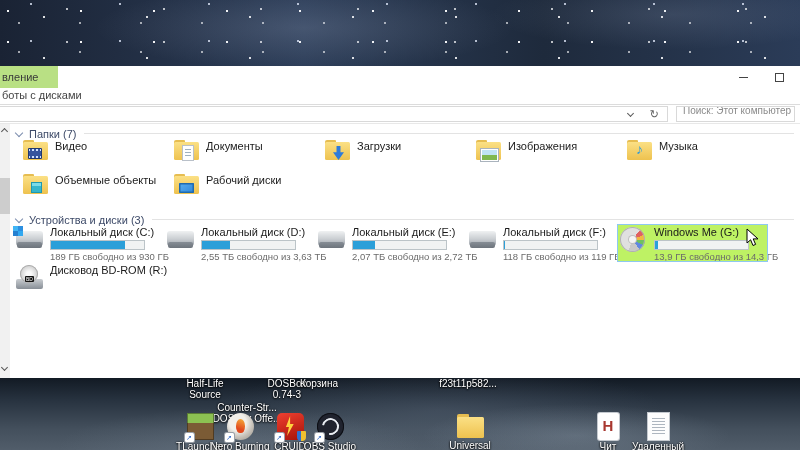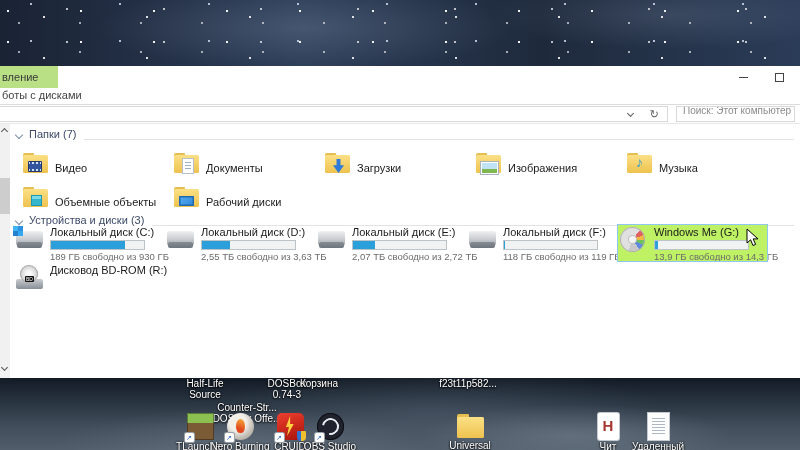--- a/index.html
+++ b/index.html
@@ -54,31 +54,31 @@
   #search-box::placeholder{color:#8a8a8a;}
 
   
   #content{position:absolute;left:0;top:58px;width:100%;height:254px;background:#fff;overflow:hidden;}
   #navbar-scroll{position:absolute;left:0;top:0;width:10px;height:100%;background:#f1f1f1;}
   #navbar-scroll .chev{border-color:#555;}
   #sb-up{position:absolute;left:2px;top:5px;transform:rotate(-135deg);}
   #sb-down{position:absolute;left:2px;bottom:8px;transform:rotate(45deg);}
   #sb-thumb{position:absolute;left:0;top:54px;width:10px;height:36px;background:#cdcdcd;}
 
-  .ghead{position:absolute;left:13px;right:6px;height:13px;display:flex;align-items:flex-end;}
+  .ghead{position:absolute;left:13px;right:6px;height:13px;display:flex;align-items:center;}
   .ghead .gchev{width:5px;height:5px;border-right:1.5px solid #7b8dad;border-bottom:1.5px solid #7b8dad;
     transform:rotate(45deg);margin:0 7px 2px 3px;}
   .ghead .glabel{font-size:11px;color:#3d4a68;white-space:nowrap;}
   .ghead .grule{flex:1;height:0;border-top:1px solid #e3e3e3;margin-left:8px;}
   #folders-head{top:3px;} #drives-head{top:89px;}
 
   #folders-grid{position:absolute;left:13px;top:16px;width:780px;display:flex;flex-wrap:wrap;}
   #drives-grid{position:absolute;left:13px;top:100px;width:780px;display:flex;flex-wrap:wrap;}
   .tile{box-sizing:border-box;}
-  .ftile{width:151px;height:34px;display:flex;align-items:flex-end;gap:7px;padding-left:10px;}
+  .ftile{width:151px;height:34px;display:flex;align-items:flex-start;gap:7px;padding-left:10px;}
   .tname{font-size:11px;color:#1b1b1b;white-space:nowrap;}
 
   
   .fo{position:relative;width:25px;height:21px;flex:0 0 auto;}
   .fo::before{content:"";position:absolute;left:0;top:0;width:11px;height:5px;border-radius:2px 1px 0 0;background:#e6bd51;}
   .fo::after{content:"";position:absolute;left:0;top:2px;width:25px;height:18px;border-radius:1.5px;
     background:linear-gradient(180deg,#fbe085,#eec24f);}
   .ov{position:absolute;z-index:1;}
   .ov-video{left:5px;top:8px;width:14px;height:11px;border-radius:1px;background-color:#35549e;
     box-shadow:inset 0 0 0 1px #22386e;

